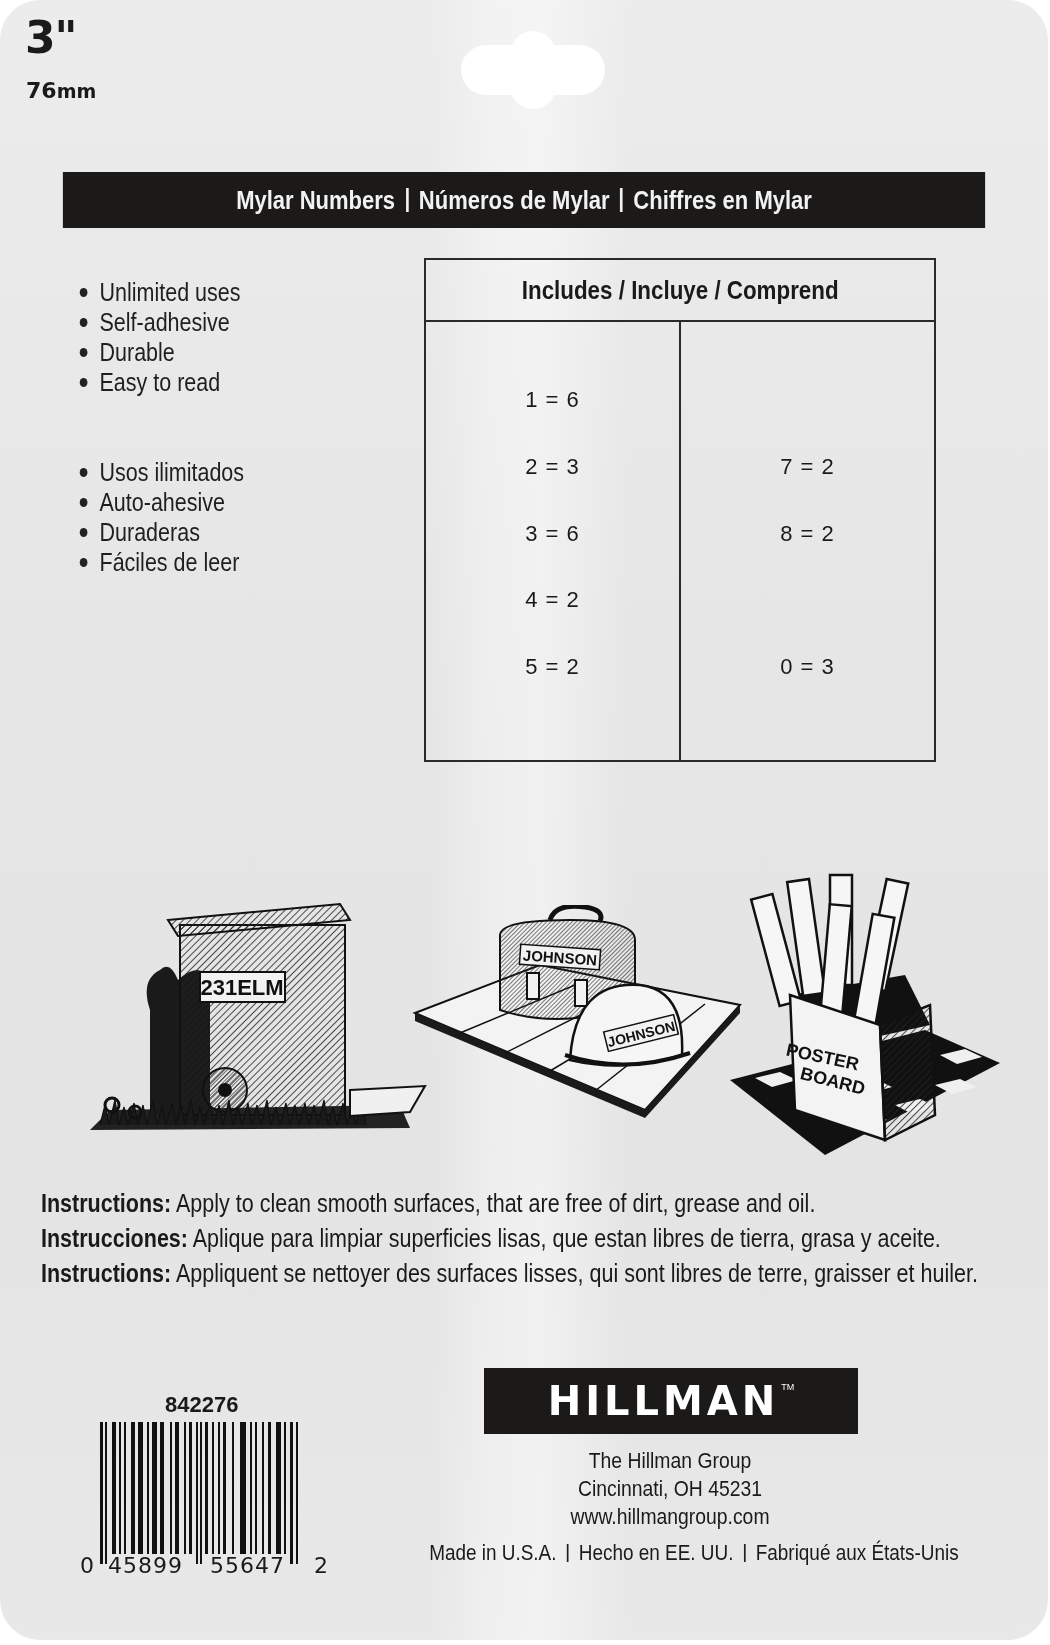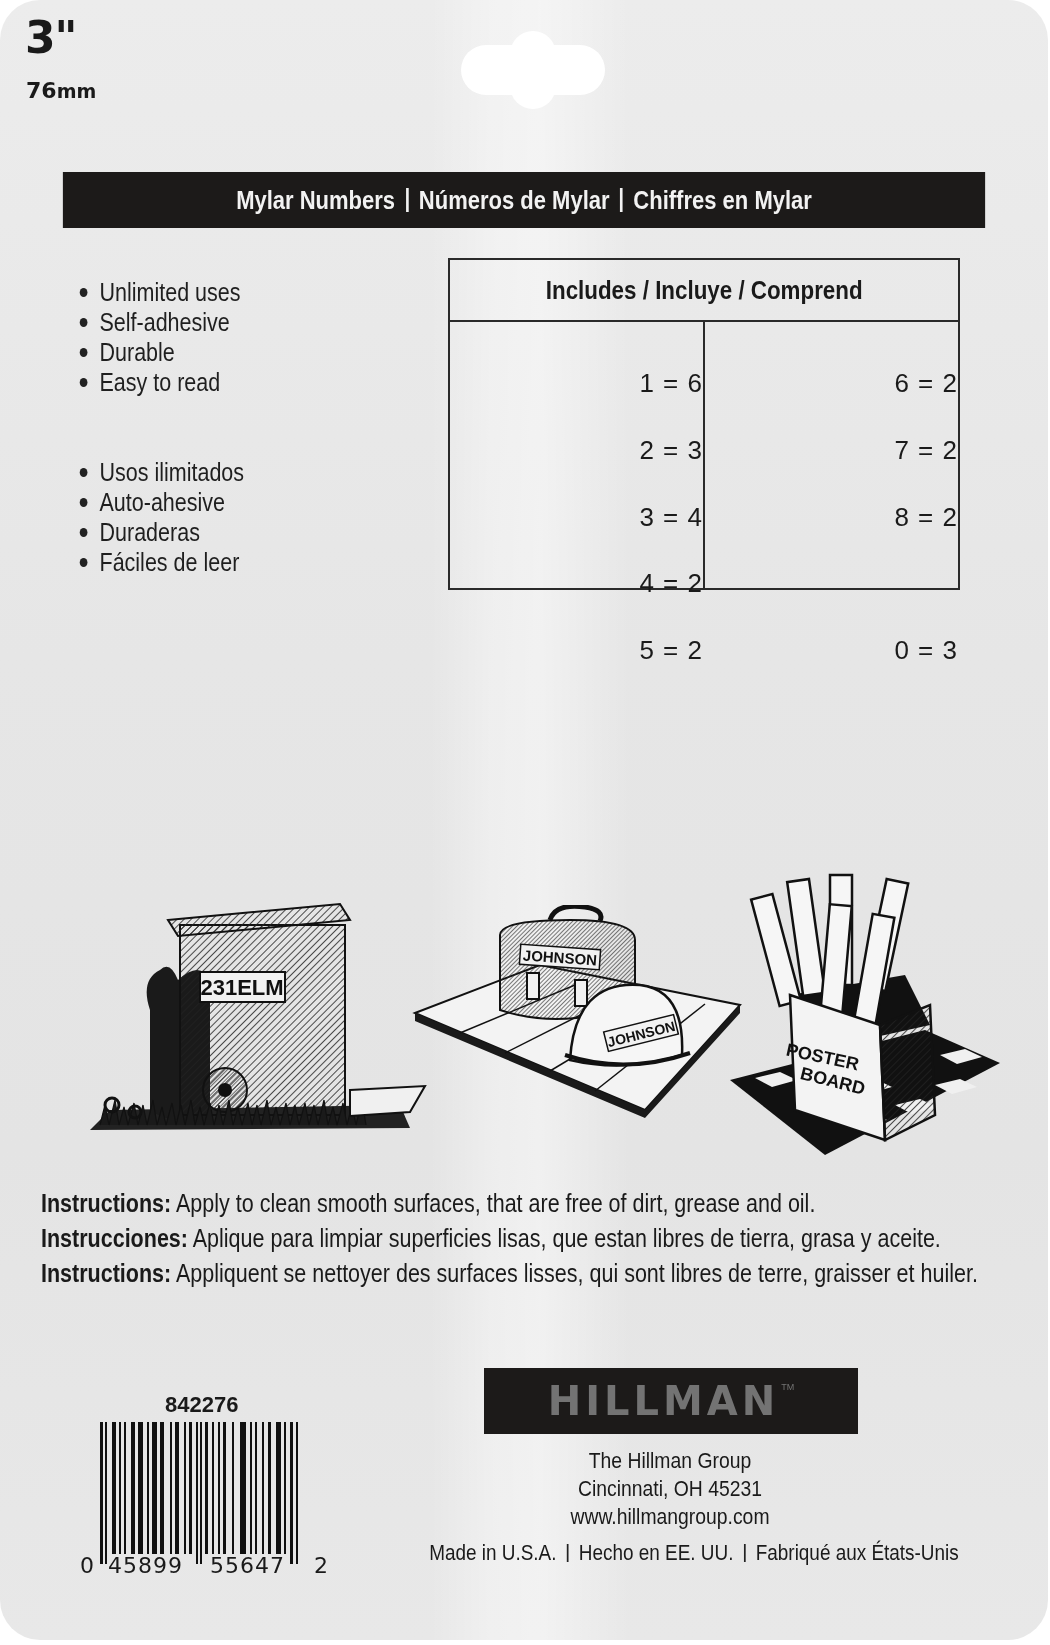--- a/index.html
+++ b/index.html
@@ -21,37 +21,37 @@
   .size-small b { font-weight:bold; }
   .size-small .unit { font-weight:bold; font-size:19px; }
   .banner { position:absolute; left:0; top:172px; width:1048px; height:56px;
             background:#1c1a19; color:#f2f2f2; display:flex; align-items:center; justify-content:center;
             font-size:25px; font-weight:bold; transform:scaleX(.88); transform-origin:center; }
   .banner .sep { display:inline-block; width:3px; height:24px; background:#f2f2f2; margin:0 12px; vertical-align:middle; }
   .bullets { position:absolute; left:78px; margin:0; padding:0; list-style:none; }
   .bullets li { position:relative; padding-left:25px; font-size:25px; line-height:30px; color:#1f1f1f;
                 transform:scaleX(.86); transform-origin:left; white-space:nowrap; }
   .bullets li::before { content:""; position:absolute; left:2px; top:11px; width:9px; height:9px; border-radius:50%; background:#222; }
-  .tbl { position:absolute; left:448px; top:258px; width:512px; height:332px; border:2px solid #2a2a2a; box-sizing:border-box; }
+  .tbl { position:absolute; left:424px; top:258px; width:512px; height:504px; border:2px solid #2a2a2a; box-sizing:border-box; }
   .tbl-head { height:60px; border-bottom:2px solid #2a2a2a; display:flex; align-items:center; justify-content:center;
               font-size:26px; font-weight:bold; }
   .tbl-head span { display:inline-block; transform:scaleX(.86); }
   .tbl-body { position:absolute; left:0; top:62px; right:0; bottom:0; display:flex; }
   .tbl-col { flex:1; position:relative; }
   .tbl-col + .tbl-col { border-left:2px solid #2a2a2a; }
-  .cell { position:absolute; left:0; right:0; text-align:right; font-size:26px; letter-spacing:1px; }
+  .cell { position:absolute; left:0; right:0; text-align:center; font-size:22px; letter-spacing:1px;margin-top:19px; }
   .illus { position:absolute; }
   .instr { position:absolute; left:41px; top:1186px; font-size:25px; line-height:35px; white-space:nowrap;
            transform:scaleX(.86); transform-origin:left; }
   .instr b { font-weight:bold; }
   .sku { position:absolute; left:165px; top:1392px; font-size:22px; font-weight:bold; }
   .barcode { position:absolute; left:100px; top:1422px; width:205px; height:142px; }
   .bc-digits { position:absolute; top:1553px; font-size:22px; font-family:"DejaVu Sans", sans-serif; }
   .logo { position:absolute; left:484px; top:1368px; width:374px; height:66px; background:#1c1a19;
-          display:flex; align-items:center; justify-content:center; color:#737373; }
+          display:flex; align-items:center; justify-content:center; color:#ffffff; }
   .logo .word { font-family:"DejaVu Sans", sans-serif; font-weight:bold; font-size:40px; letter-spacing:4px; }
   .logo .tm { font-size:9px; align-self:flex-start; margin-top:14px; margin-left:2px; }
   .addr { position:absolute; left:500px; width:340px; top:1447px; text-align:center; font-size:22px; line-height:28px;
           transform:scaleX(.88); transform-origin:center; }
   .made { position:absolute; left:390px; width:560px; top:1540px; text-align:center; font-size:22px; white-space:nowrap;
           transform:scaleX(.86); transform-origin:center; }
   .made .bar { display:inline-block; width:2px; height:18px; background:#222; margin:0 12px; vertical-align:-2px; }
 </style>
 </head>
 <body>
@@ -86,26 +86,25 @@
   </ul>
 
   <div class="tbl">
     <div class="tbl-head">
         <span>Includes / Incluye / Comprend</span>
       </div>
     <div class="tbl-body">
       <div class="tbl-col">
         <div class="cell" style="top:46px">1 = 6</div>
         <div class="cell" style="top:113px">2 = 3</div>
-        <div class="cell" style="top:180px">3 = 4</div>
+        <div class="cell" style="top:180px">3 = 6</div>
         <div class="cell" style="top:246px">4 = 2</div>
         <div class="cell" style="top:313px">5 = 2</div>
       </div>
       <div class="tbl-col">
-        <div class="cell" style="top:46px">6 = 2</div>
         <div class="cell" style="top:113px">7 = 2</div>
         <div class="cell" style="top:180px">8 = 2</div>
         <div class="cell" style="top:313px">0 = 3</div>
       </div>
     </div>
   </div>
 
   <svg class="illus" style="left:50px;top:890px" width="390" height="250" viewBox="0 0 390 250">
     <defs>
       <pattern id="hatch" width="5" height="5" patternUnits="userSpaceOnUse" patternTransform="rotate(45)">

